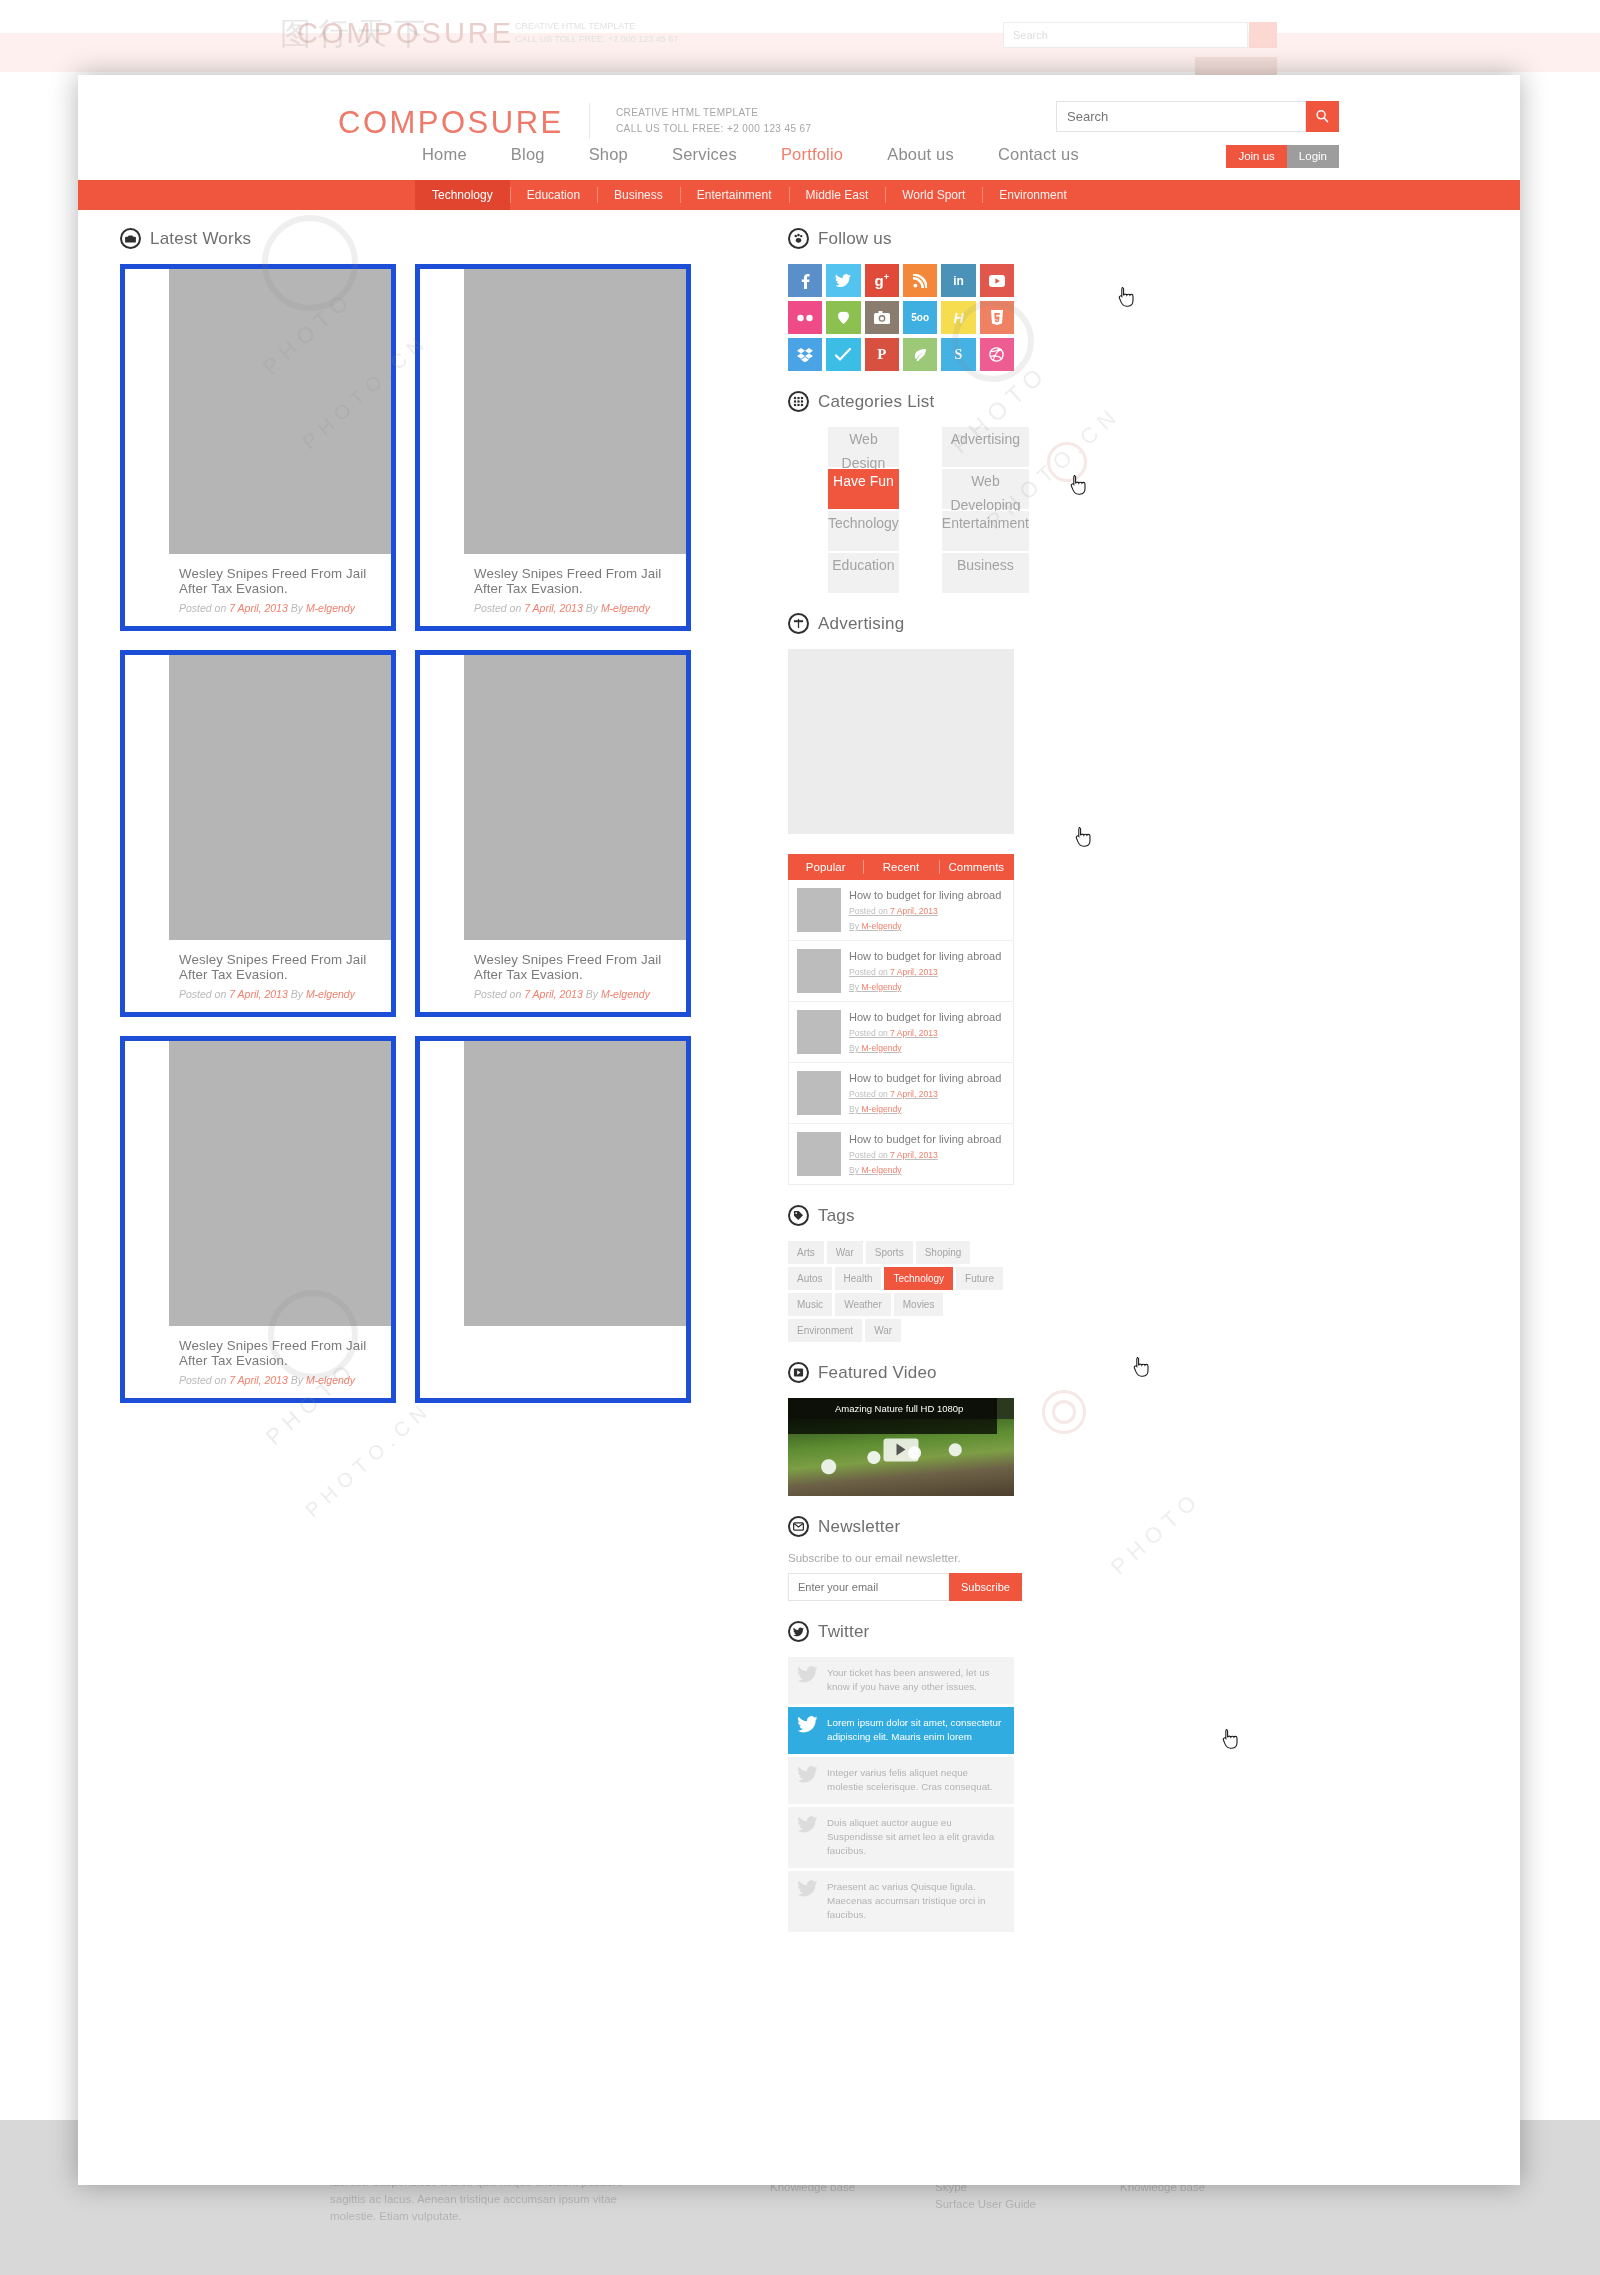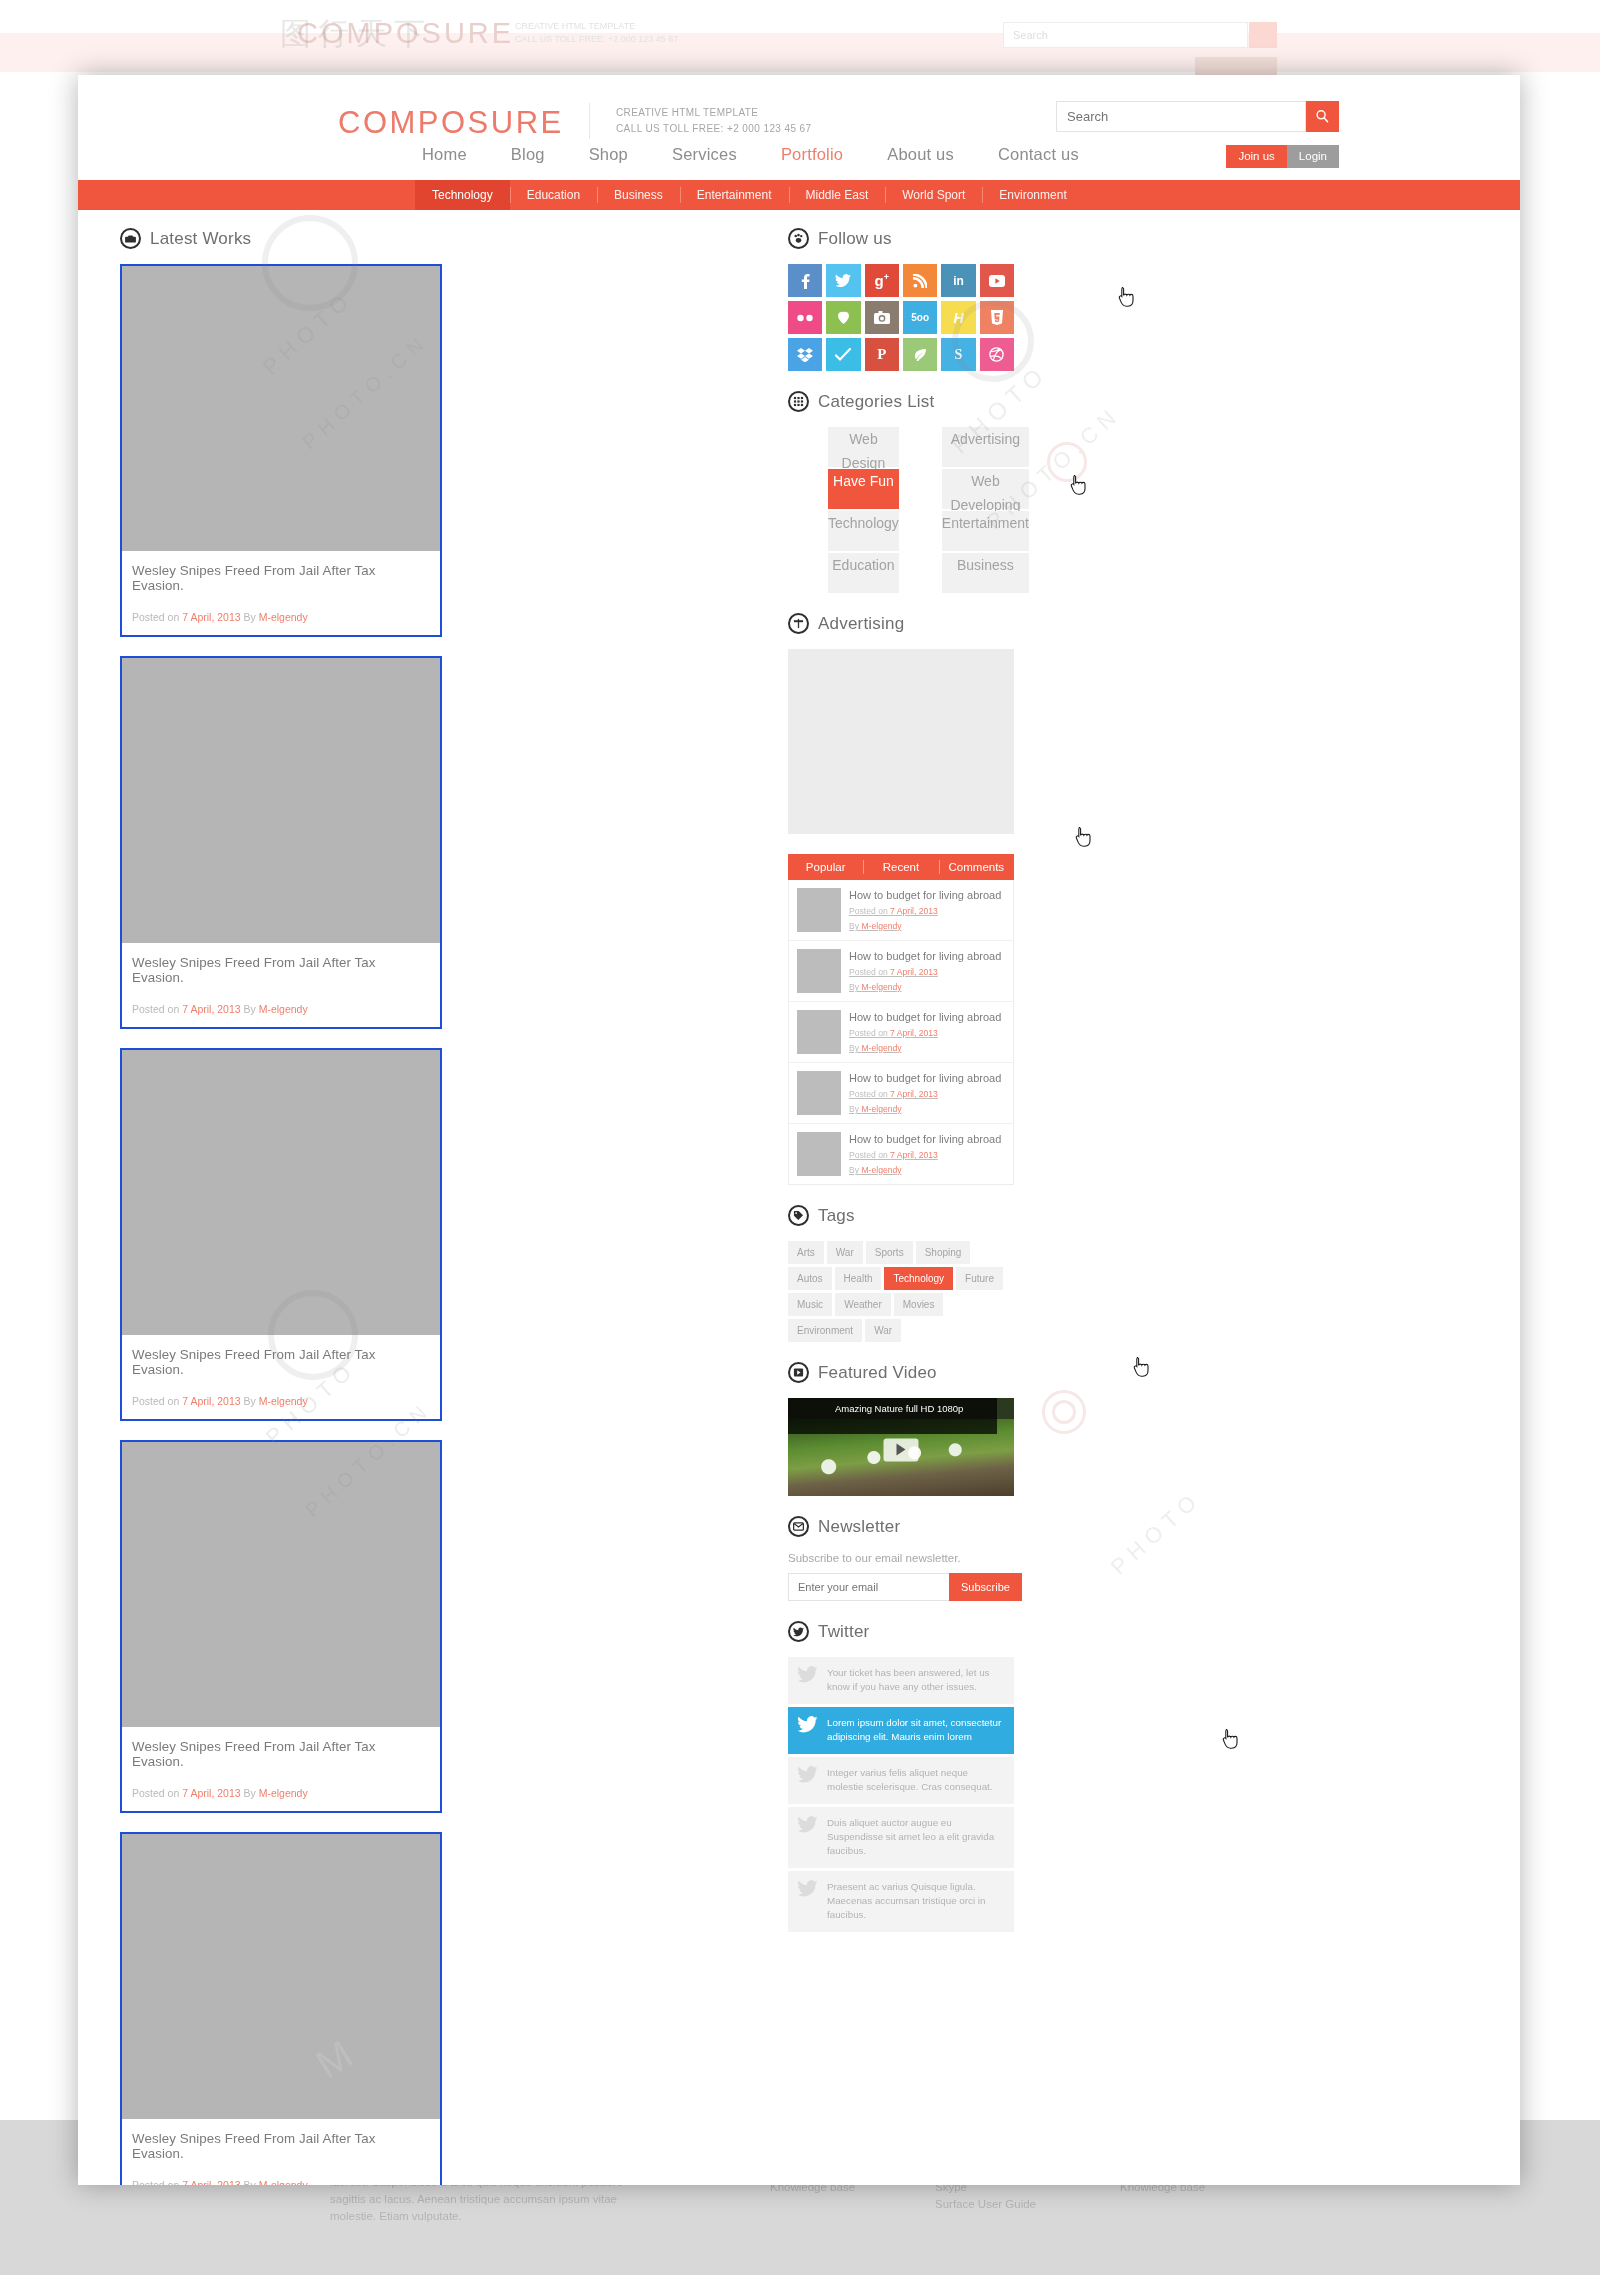--- a/index.html
+++ b/index.html
@@ -96,25 +96,25 @@
   .sect-title { display:flex; align-items:center; gap:9px; margin-bottom:15px; }
   .sect-title .ic {
     width:21px; height:21px; border:2px solid #2f2f2f; border-radius:50%;
     display:flex; align-items:center; justify-content:center; flex:none;
   }
   .sect-title .ic svg { display:block; }
   .sect-title h2 { font-size:17px; font-weight:400; color:#6f6f6f; letter-spacing:.2px; }
 
   
   .works { display:flex; flex-wrap:wrap; gap:19px 19px; }
-  .work { width:322px; border:2px solid #1d4ed8; background:#fff; }
+  .work { width:276px; border:5px solid #1d4ed8; background:#fff;padding-left:44px; }
   .work .thumb { height:285px; background:#b5b5b5; }
   .work .cap { padding:12px 10px 12px 10px; }
   .work .cap h3 { font-size:13.3px; font-weight:400; color:#7a7a7a; letter-spacing:.1px; }
-  .work .cap p { font-size:10.5px; color:#b9b9b9; margin-top:18px; }
+  .work .cap p { font-size:10.5px; color:#b9b9b9; margin-top:6px;font-style:italic; }
   .work .cap p a { color:#ef7f6c; text-decoration:none; }
 
   
   .widget { margin-bottom:20px; }
   .socialgrid { display:grid; grid-template-columns:repeat(6, 1fr); gap:4px; }
   .socialgrid a {
     height:33px; display:flex; align-items:center; justify-content:center;
     color:#fff; font-size:15px; text-decoration:none; font-weight:bold;
   }
 

